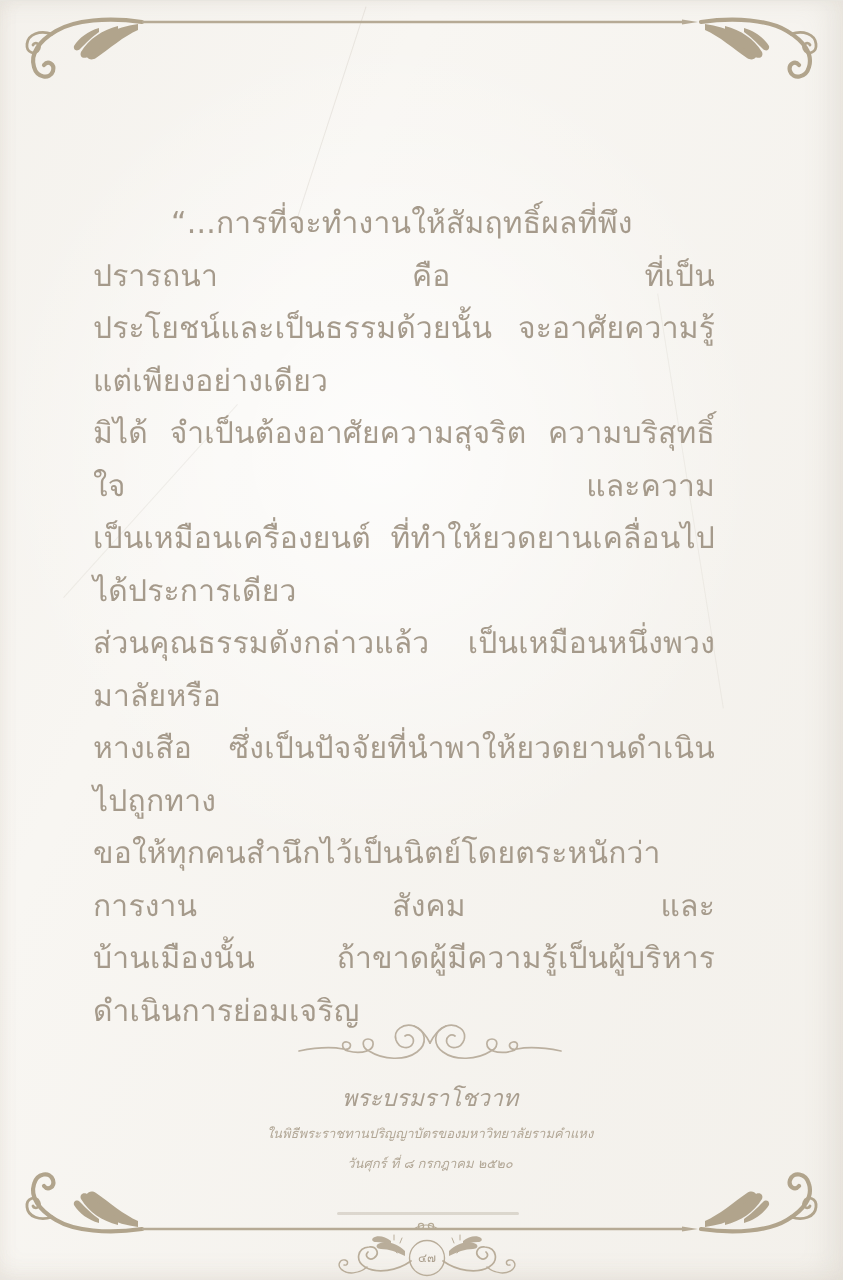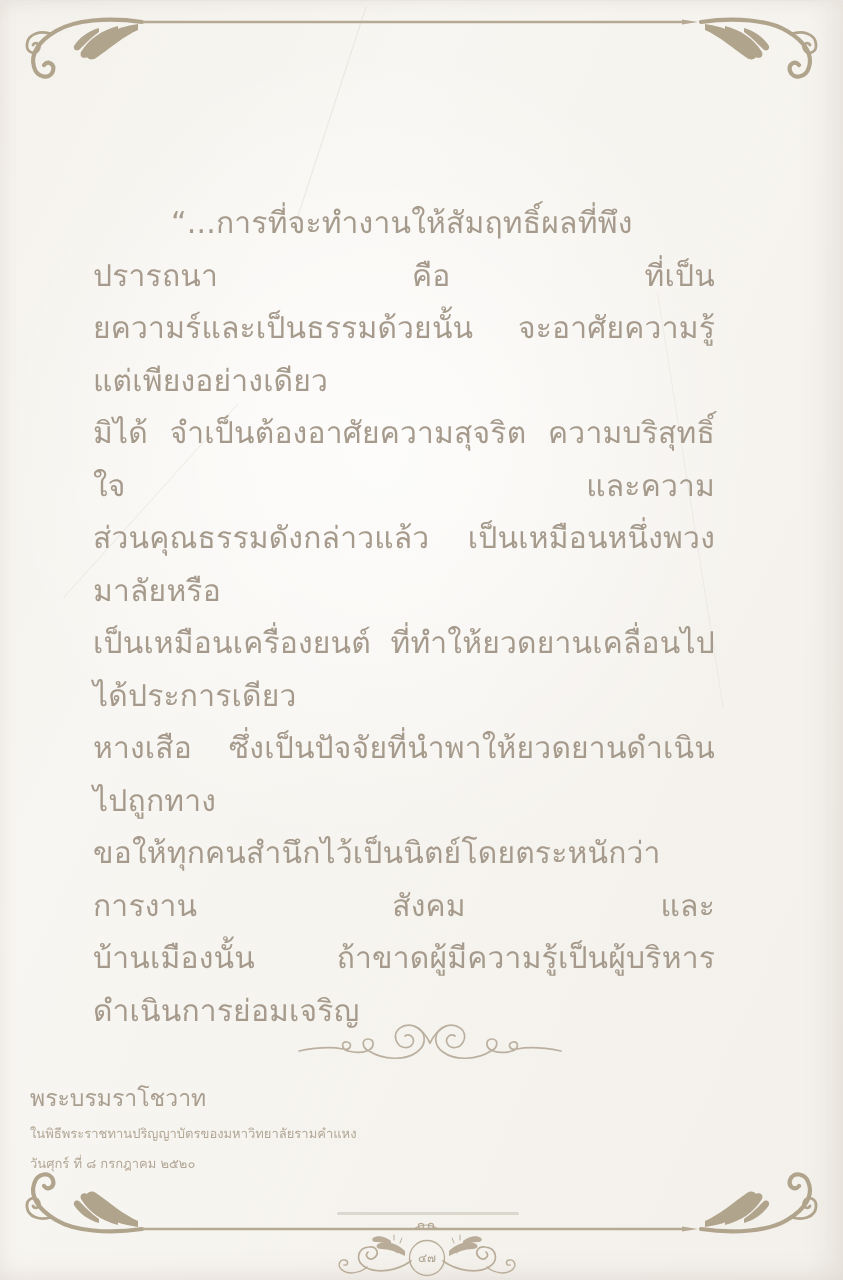--- a/index.html
+++ b/index.html
@@ -25,21 +25,21 @@
     color:#a59a8b;
     letter-spacing:0.2px;
   }
   .qline{text-align:justify;text-align-last:justify;white-space:normal;}
   .qline.first{text-indent:78px;}
 
   .divider-svg{left:293px;top:1016px;width:274px;height:52px;}
 
   .attribution{
     position:absolute;left:30px;top:1082px;width:800px;
-    color:#b2a796;
+    text-align:center;color:#b2a796;font-style:italic;
   }
   .attr-title{font-size:23px;line-height:30px;color:#a99e8f;margin-bottom:6px;}
   .attr-line{font-size:13px;line-height:30px;}
 
   .smudge{position:absolute;left:337px;top:1211px;width:182px;height:3px;
     background:rgba(163,152,134,0.30);border-radius:2px;filter:blur(0.6px);}
 
   .footer-svg{left:327px;top:1230px;width:200px;height:50px;}
   .page-number{
     position:absolute;left:409px;top:1239px;width:36px;height:36px;
@@ -79,24 +79,24 @@
     </g>
     <g stroke="#b6aa95" fill="none" stroke-width="1.2">
       <circle cx="421" cy="1225" r="2.6"></circle>
       <circle cx="431" cy="1225" r="2.6"></circle>
       <path d="M414,1228 q12,-8 24,0"></path>
     </g>
   </svg>
 
   <div class="quote">
     <div class="qline first">“...การที่จะทำงานให้สัมฤทธิ์ผลที่พึงปรารถนา  คือ  ที่เป็น</div>
-    <div class="qline">ยความร์และเป็นธรรมด้วยนั้น จะอาศัยความรู้แต่เพียงอย่างเดียว</div>
+    <div class="qline">ประโยชน์และเป็นธรรมด้วยนั้น จะอาศัยความรู้แต่เพียงอย่างเดียว</div>
     <div class="qline">มิได้  จำเป็นต้องอาศัยความสุจริต  ความบริสุทธิ์ใจ  และความ</div>
+    <div class="qline">เป็นเหมือนเครื่องยนต์ ที่ทำให้ยวดยานเคลื่อนไปได้ประการเดียว</div>
     <div class="qline">ส่วนคุณธรรมดังกล่าวแล้ว  เป็นเหมือนหนึ่งพวงมาลัยหรือ</div>
-    <div class="qline">เป็นเหมือนเครื่องยนต์ ที่ทำให้ยวดยานเคลื่อนไปได้ประการเดียว</div>
     <div class="qline">หางเสือ  ซึ่งเป็นปัจจัยที่นำพาให้ยวดยานดำเนินไปถูกทาง</div>
     <div class="qline">ขอให้ทุกคนสำนึกไว้เป็นนิตย์โดยตระหนักว่า การงาน สังคม และ</div>
     <div class="qline">บ้านเมืองนั้น ถ้าขาดผู้มีความรู้เป็นผู้บริหารดำเนินการย่อมเจริญ</div>
 
   </div>
 
   <svg class="divider-svg" viewBox="0 0 274 52">
     <defs>
       <g id="divhalf" stroke="#bbb0a0" fill="none" stroke-width="1.7" stroke-linecap="round">
         <path d="M6,34 C26,30 40,30 50,32 C58,34 60,26 54,25 C48,24 48,32 55,34 C62,36 68,36 74,34 C82,31 82,22 75,22 C68,22 69,31 76,34 C90,43 112,44 124,35 C135,27 133,13 121,9 C110,6 100,13 103,23 C106,32 117,33 120,26 C122,20 116,16 112,19"></path>

